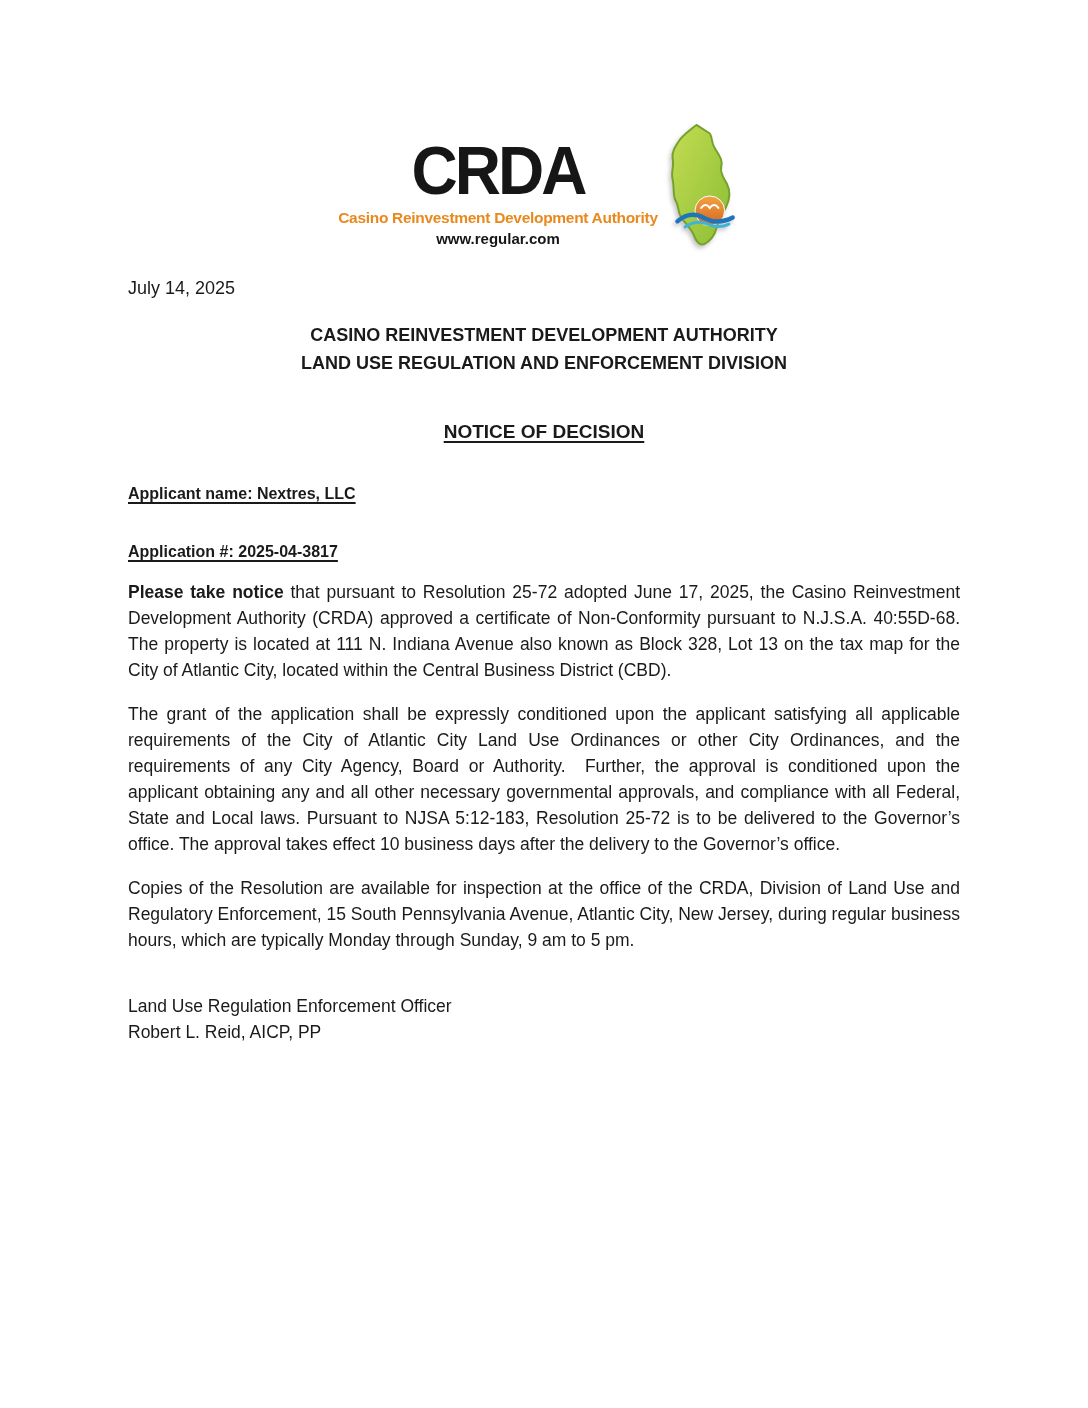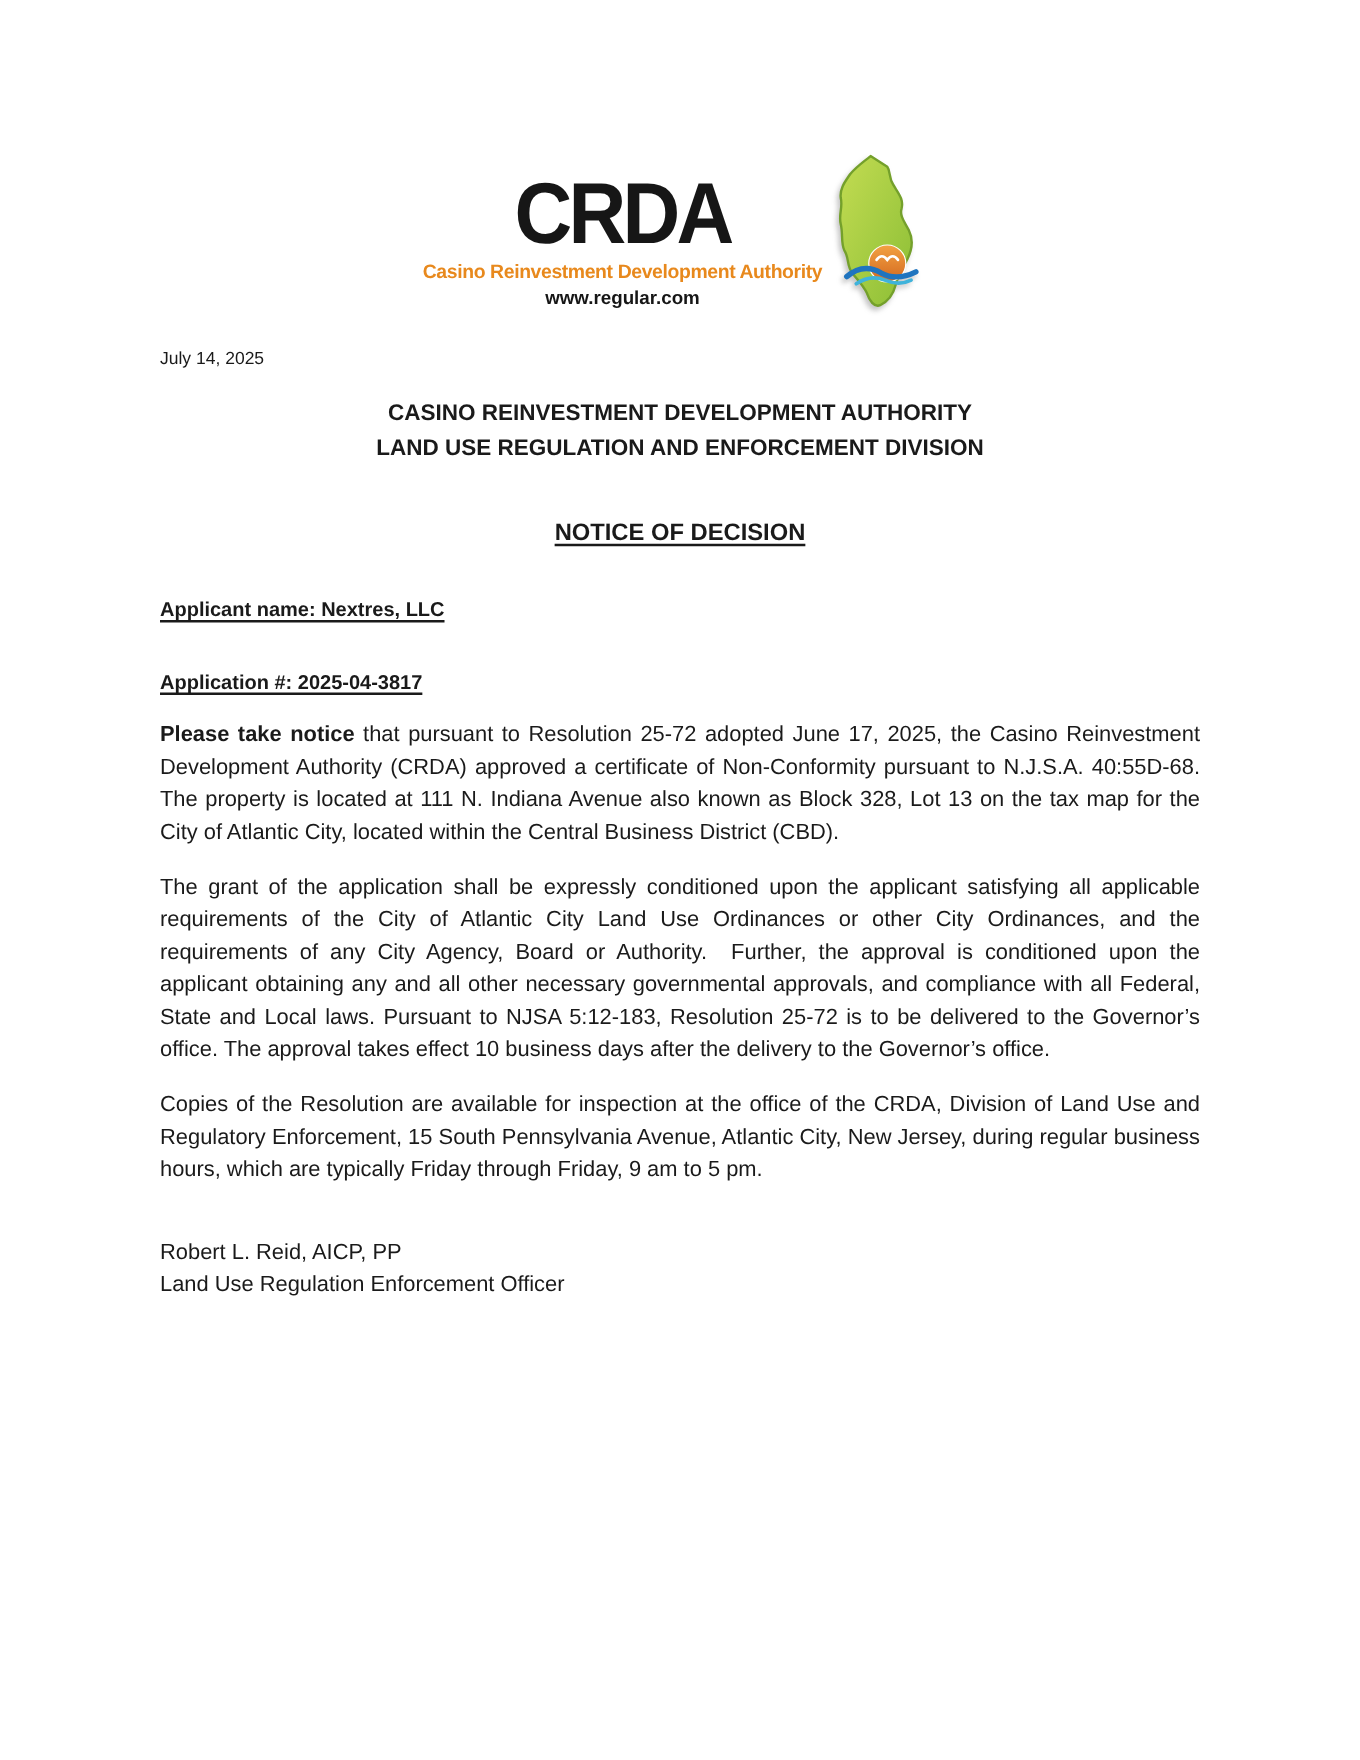--- a/index.html
+++ b/index.html
@@ -54,21 +54,21 @@
     font-weight: bold;
     color: #161616;
   }
   .logo-state svg {
     display: block;
     filter: drop-shadow(-2px 3px 2px rgba(90,90,90,0.35));
   }
   
   .date-line {
     margin-top: 30px;
-    font-size: 14px;
+    font-size: 18px;
   }
   .org-heading {
     margin-top: 22px;
     text-align: center;
     font-weight: bold;
     font-size: 18px;
     line-height: 28px;
   }
   .notice-title {
     margin-top: 44px;
@@ -148,20 +148,20 @@
   </div>
 
   <div class="field-line application">
     <span class="underlined">Application #: 2025-04-3817</span>
   </div>
 
   <p class="body-para"><strong>Please take notice</strong><span> that pursuant to Resolution 25-72 adopted June 17, 2025, the Casino Reinvestment Development Authority (CRDA) approved a certificate of Non-Conformity pursuant to N.J.S.A. 40:55D-68.   The property is located at 111 N. Indiana Avenue also known as Block 328, Lot 13 on the tax map for the City of Atlantic City, located within the Central Business District (CBD).</span></p>
 
   <p class="body-para">The grant of the application shall be expressly conditioned upon the applicant satisfying all applicable requirements of the City of Atlantic City Land Use Ordinances or other City Ordinances, and the requirements of any City Agency, Board or Authority.  Further, the approval is conditioned upon the applicant obtaining any and all other necessary governmental approvals, and compliance with all Federal, State and Local laws. Pursuant to NJSA 5:12-183, Resolution 25-72 is to be delivered to the Governor’s office. The approval takes effect 10 business days after the delivery to the Governor’s office.</p>
 
-  <p class="body-para">Copies of the Resolution are available for inspection at the office of the CRDA, Division of Land Use and Regulatory Enforcement, 15 South Pennsylvania Avenue, Atlantic City, New Jersey, during regular business hours, which are typically Friday through Friday, 9 am to 5 pm.</p>
+  <p class="body-para">Copies of the Resolution are available for inspection at the office of the CRDA, Division of Land Use and Regulatory Enforcement, 15 South Pennsylvania Avenue, Atlantic City, New Jersey, during regular business hours, which are typically Monday through Sunday, 9 am to 5 pm.</p>
 
   <div class="signature">
+    <div>Land Use Regulation Enforcement Officer</div>
     <div>Robert L. Reid, AICP, PP</div>
-    <div>Land Use Regulation Enforcement Officer</div>
   </div>
 
 </div>
 
 </body></html>

